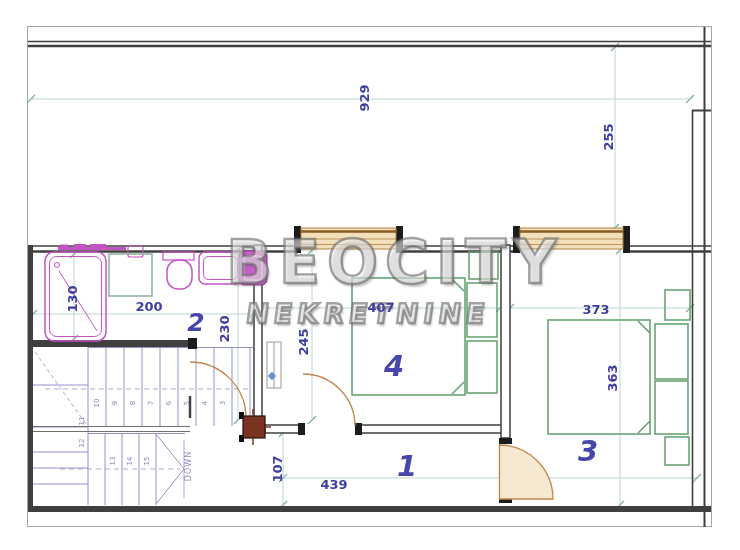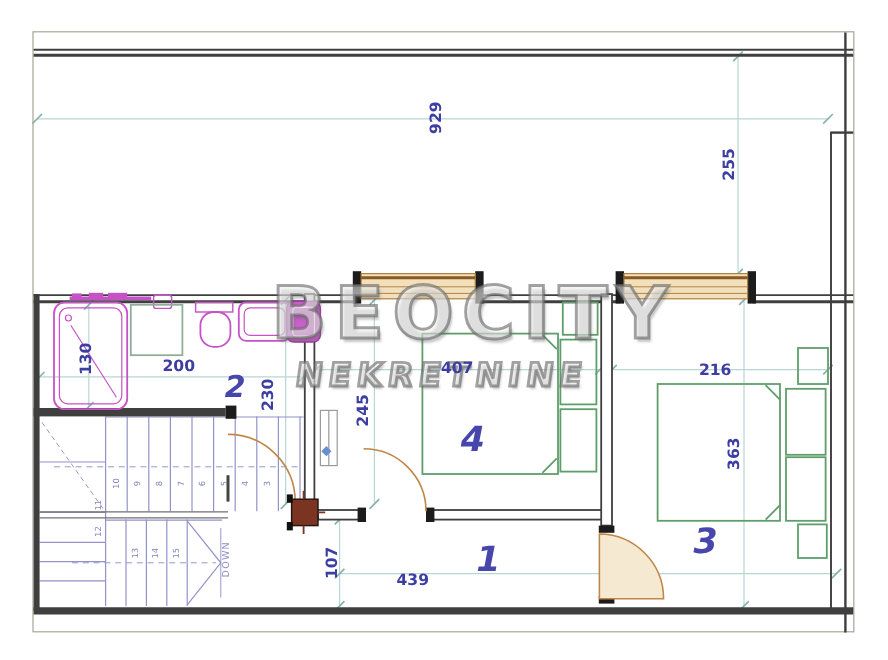--- a/index.html
+++ b/index.html
@@ -199,24 +199,24 @@
   <div id="wm1" class="wm">BEOCITY</div>
   <div id="wm2" class="wm">NEKRETNINE</div>
 
   <div class="lbl rot" style="left:364px;top:98px;">929</div>
   <div class="lbl rot" style="left:608px;top:137px;">255</div>
   <div class="lbl" style="left:149px;top:306px;">200</div>
   <div class="lbl rot" style="left:72px;top:299px;">130</div>
   <div class="lbl rot" style="left:224px;top:329px;">230</div>
   <div class="lbl rot" style="left:303px;top:342px;">245</div>
   <div class="lbl" style="left:381px;top:307px;">407</div>
-  <div class="lbl" style="left:596px;top:309px;">216</div>
+  <div class="lbl" style="left:596px;top:309px;">373</div>
   <div class="lbl rot" style="left:612px;top:378px;">363</div>
   <div class="lbl rot" style="left:277px;top:469px;">107</div>
-  <div class="lbl" style="left:344px;top:484px;">439</div>
+  <div class="lbl" style="left:334px;top:484px;">439</div>
 
   <div class="lbl roomnum" style="left:407px;top:466px;">1</div>
   <div class="lbl roomnum2" style="left:196px;top:322px;">2</div>
   <div class="lbl roomnum" style="left:588px;top:451px;">3</div>
   <div class="lbl roomnum" style="left:394px;top:366px;">4</div>
 
   <div class="lbl rot down" style="left:188px;top:466px;">DOWN</div>
   <div class="lbl rot tread" style="left:97px;top:403px;">10</div>
   <div class="lbl rot tread" style="left:115px;top:403px;">9</div>
   <div class="lbl rot tread" style="left:133px;top:403px;">8</div>

